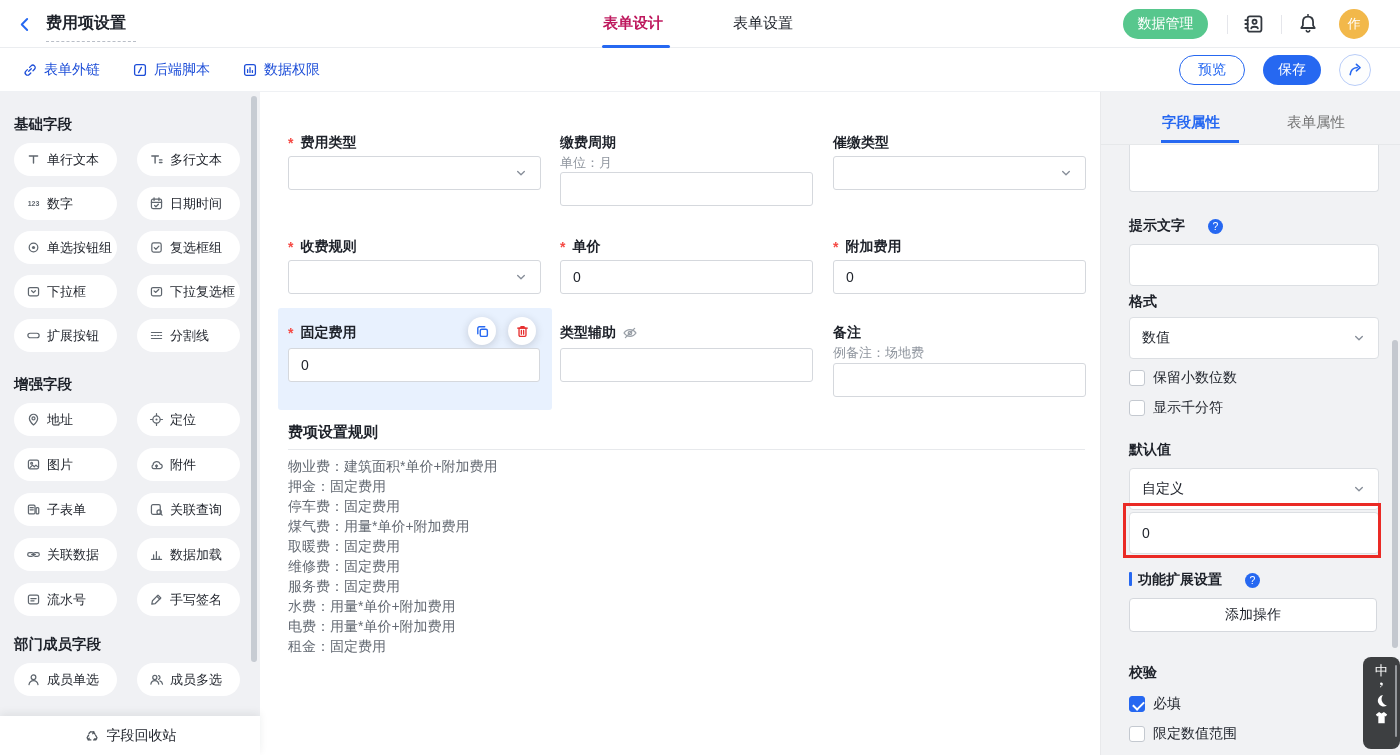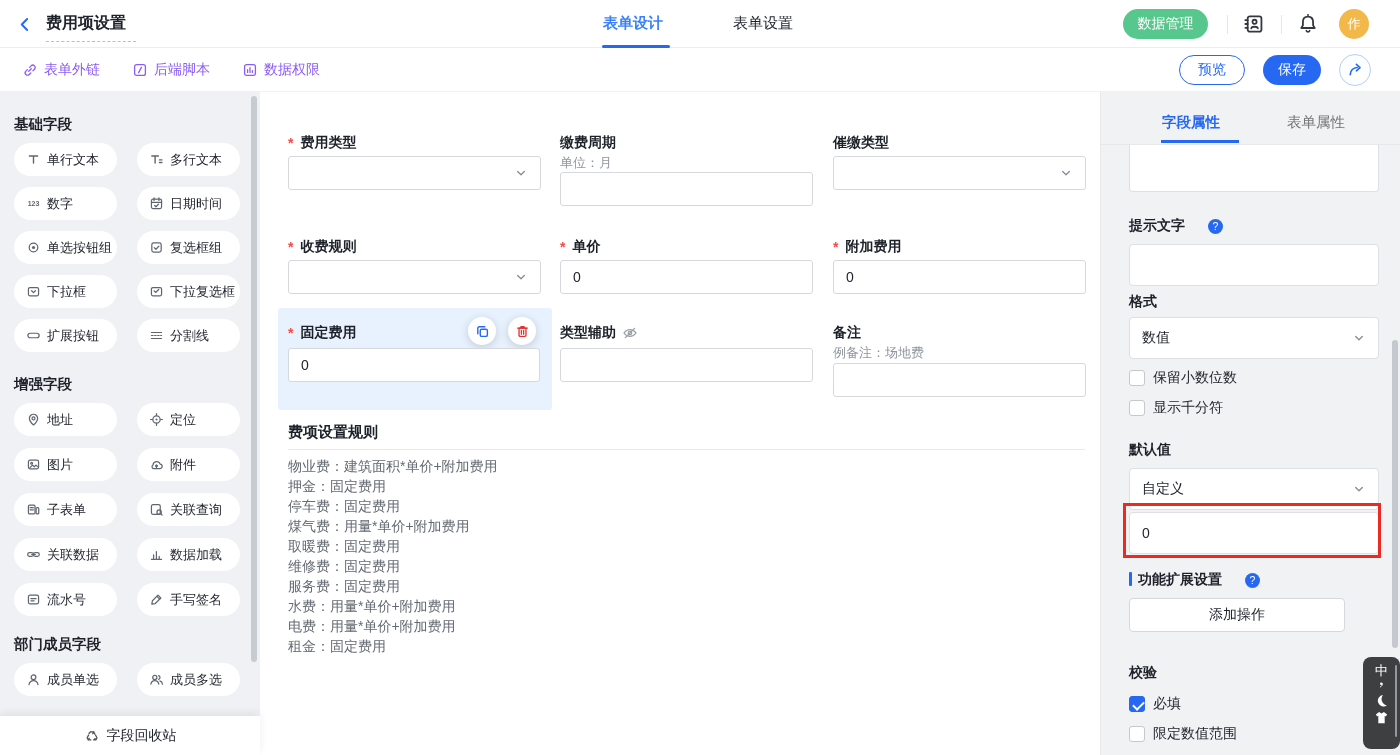--- a/index.html
+++ b/index.html
@@ -9,36 +9,36 @@
   svg { display:block; width:100%; height:100%; }
   .ic { display:inline-block; flex:none; }
 
   
   #header { position:absolute; left:0; top:0; width:1400px; height:48px; background:#fff;
     border-bottom:1px solid #ebedf0; z-index:30; }
   #back-ic { left:16px; top:16px; width:17px; height:17px; color:#2668f1; cursor:pointer; }
   #page-title { left:46px; top:13px; font-size:16px; font-weight:700; }
   #title-dash { left:46px; top:41px; width:90px; border-bottom:1px dashed #b9bec7; }
   .htab { top:14px; font-size:15px; cursor:pointer; }
-  #tab-design { left:603px; color:#3b82f6; font-weight:600; }
+  #tab-design { left:603px; color:#be185d; font-weight:600; }
   #tab-form-settings { left:733px; color:#1d2129; }
   #tab-underline { left:602px; top:45px; width:68px; height:3px; background:#2668f1; border-radius:2px; }
   #data-manage-btn { left:1123px; top:9px; width:85px; height:30px; border-radius:15px;
     background:#57c78d; color:#fff; font-size:14px; display:flex; align-items:center; justify-content:center; cursor:pointer; }
   .hdr-div { top:15px; width:1px; height:19px; background:#e5e6eb; }
   #book-ic { left:1243px; top:13px; width:22px; height:22px; color:#33383f; cursor:pointer; }
   #bell-ic { left:1297px; top:13px; width:22px; height:22px; color:#33383f; cursor:pointer; }
   #avatar { left:1339px; top:9px; width:30px; height:30px; border-radius:50%; background:#f2b84a;
     color:#fff; font-size:13px; display:flex; align-items:center; justify-content:center; cursor:pointer; }
 
   
   #toolbar { position:absolute; left:0; top:48px; width:1400px; height:44px; background:#fff;
     border-bottom:1px solid #eff1f4; z-index:25; }
   .tlink { position:absolute; top:12px; height:20px; display:flex; align-items:center; gap:6px;
-    color:#8b5cf6; font-size:14px; cursor:pointer; }
+    color:#1d4ed8; font-size:14px; cursor:pointer; }
   .tlink .ic { width:16px; height:16px; }
   #link-external { left:22px; } #link-script { left:132px; } #link-perm { left:242px; }
   #preview-btn { left:1179px; top:7px; width:66px; height:30px; border-radius:15px; background:#fff;
     border:1px solid #2668f1; color:#2668f1; font-size:14px; display:flex; align-items:center; justify-content:center; cursor:pointer; }
   #save-btn { left:1263px; top:7px; width:58px; height:30px; border-radius:15px; background:#2668f1;
     color:#fff; font-size:14px; display:flex; align-items:center; justify-content:center; cursor:pointer; }
   #share-btn { left:1339px; top:6px; width:32px; height:32px; border-radius:50%; background:#fdfefe;
     border:1px solid #b9cdf8; color:#2668f1; display:flex; align-items:center; justify-content:center; cursor:pointer; }
   #share-btn .ic { width:16px; height:16px; }
 
@@ -91,21 +91,21 @@
   .psel .ic { width:14px; height:14px; color:#868d98; }
   .qmark { width:15px; height:15px; border-radius:50%; background:#2668f1; color:#fff; font-size:10.5px;
     display:inline-flex; align-items:center; justify-content:center; font-weight:400; cursor:pointer; }
   .qmark::after { content:"?"; }
   .cbrow { position:absolute; left:28px; display:flex; align-items:center; gap:8px; font-size:14px; font-weight:400; cursor:pointer; }
   .cb { width:16px; height:16px; border:1px solid #c4c9d0; border-radius:3px; background:#fff; position:relative; }
   .cb.checked { background:#2668f1; border-color:#2668f1; }
   .cb.checked::after { content:""; position:absolute; left:4.5px; top:1.5px; width:5px; height:9px;
     border:solid #fff; border-width:0 2px 2px 0; transform:rotate(45deg); }
   #ext-bar { position:absolute; left:28px; top:480px; width:3px; height:14px; background:#2668f1; border-radius:1px; }
-  #add-action-btn { position:absolute; left:28px; top:506px; width:216px; height:34px; background:#fff;
+  #add-action-btn { position:absolute; left:28px; top:506px; width:248px; height:34px; background:#fff;
     border:1px solid #d5d8dd; border-radius:4px; font-size:14px; display:flex; align-items:center; justify-content:center; cursor:pointer; }
   #red-annotation { position:absolute; left:22px; top:411px; width:258px; height:55px;
     border:3px solid #ea2a25; z-index:5; pointer-events:none; }
 
   
   #win-scroll { left:1392px; top:340px; width:6px; height:308px; background:#c4c8cf; border-radius:3px; z-index:40; }
   #ime { position:absolute; left:1363px; top:657px; width:37px; height:92px; background:#3d3f41; border-radius:8px;
     z-index:50; display:flex; flex-direction:column; align-items:center; padding-top:6px; gap:2px; color:#fff; }
   #ime-lang { font-size:13px; line-height:15px; cursor:pointer; }
   #ime .ic { width:15px; height:15px; cursor:pointer; }

